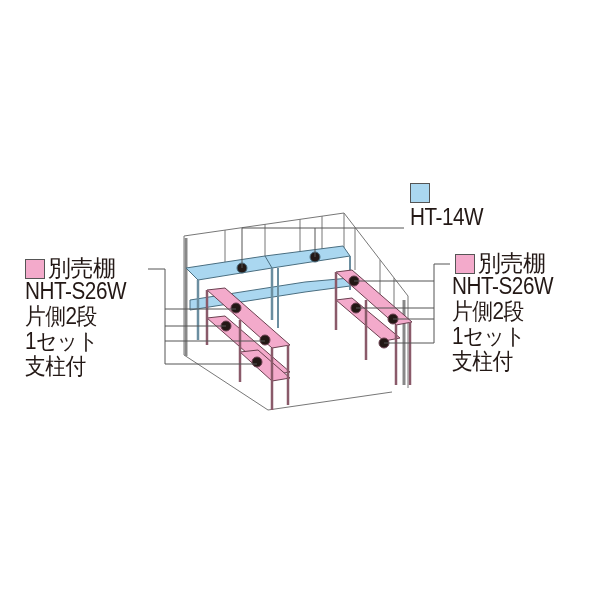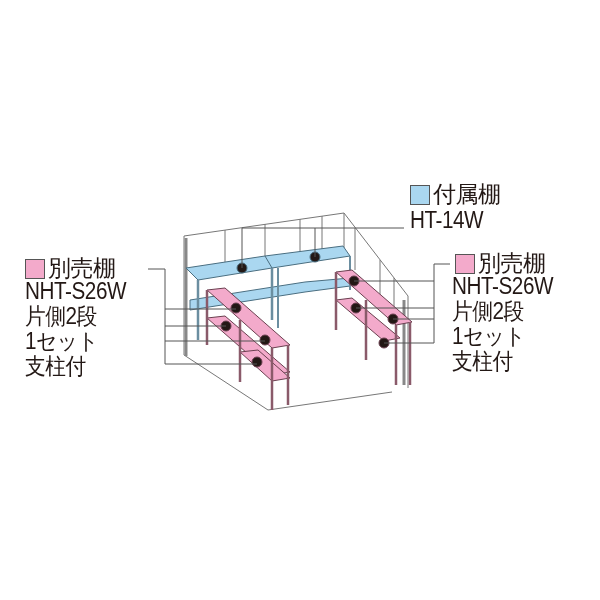--- a/index.html
+++ b/index.html
@@ -88,21 +88,20 @@
     <polyline points="450,264 434,264 434,343 384,343"></polyline>
     <line x1="434" y1="281" x2="354" y2="281"></line>
     <line x1="434" y1="308" x2="356" y2="308"></line>
     <line x1="434" y1="319" x2="393" y2="319"></line>
   </g>
 </svg>
 
 <div class="label" style="left:410px; top:183px;">
   <div class="legend-row">
     <span class="swatch" style="background:#aad7f0;"></span>
-    <span class="txt">付属棚</span>
   </div>
   <div class="line" style="margin-left:0; margin-top:3px;">HT-14W</div>
 </div>
 
 <div class="label" style="left:25px; top:257px;">
   <div class="legend-row">
     <span class="swatch" style="background:#f3aacb;"></span>
     <span class="txt">別売棚</span>
   </div>
   <div class="line">NHT-S26W</div>

